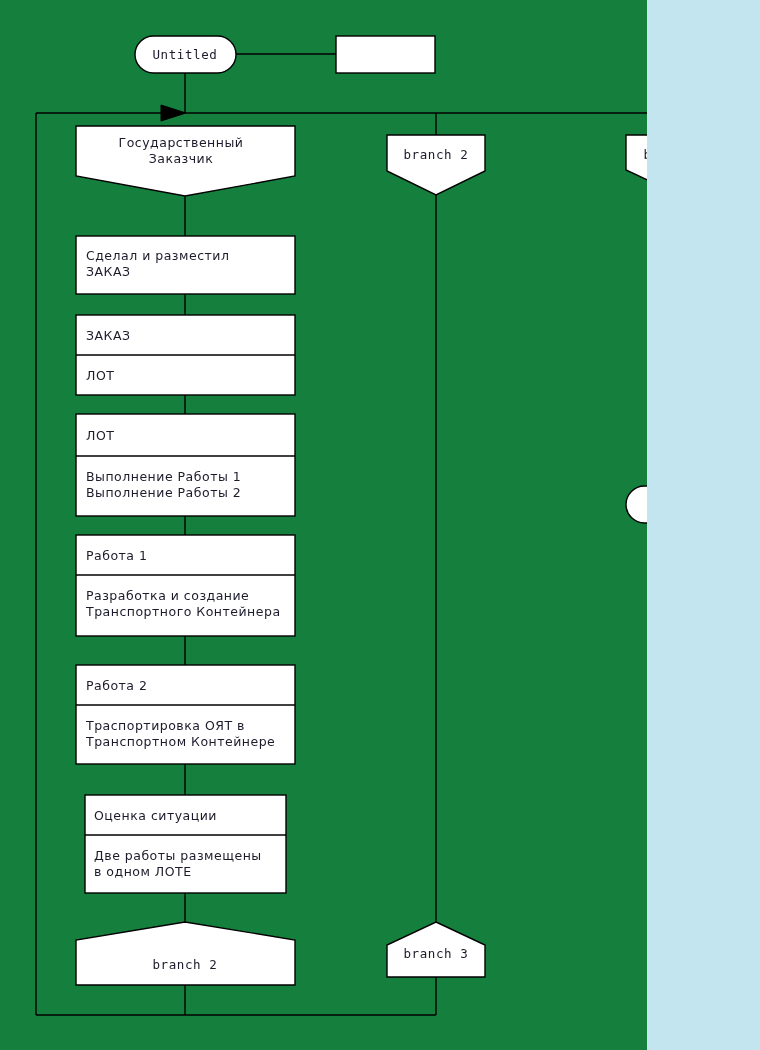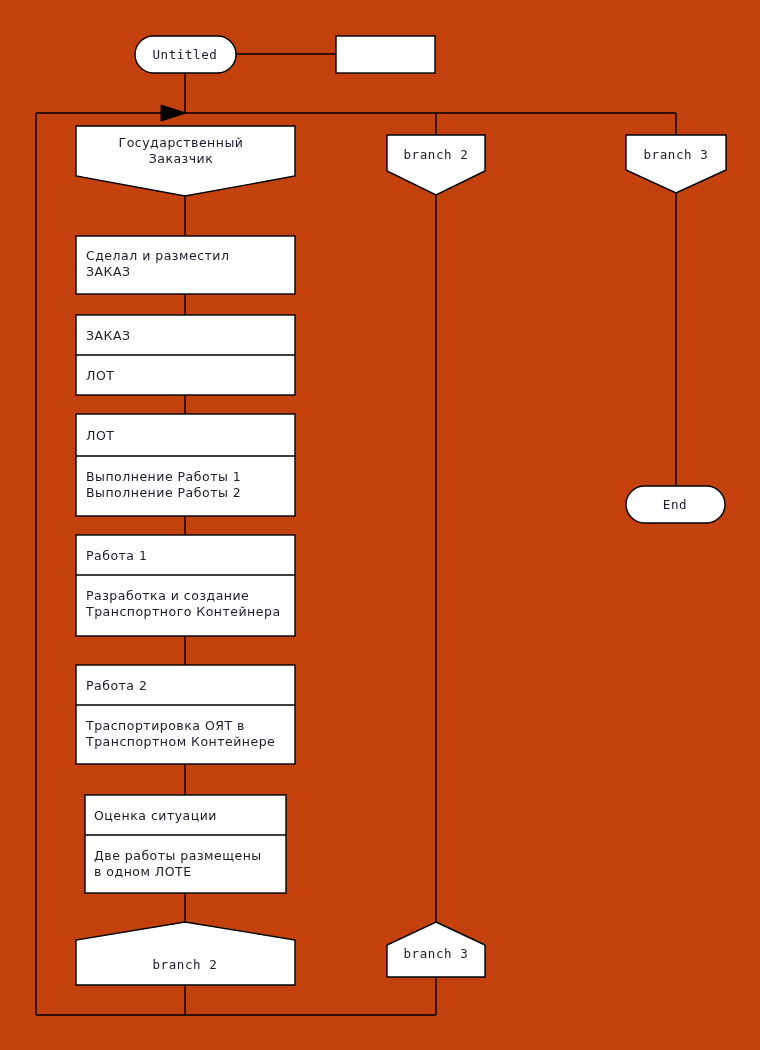--- a/index.html
+++ b/index.html
@@ -2,23 +2,23 @@
 <html><head>
 <meta charset="utf-8">
 <style>
   html, body {
     margin: 0;
     padding: 0;
     background: #c2e5f0;
   }
   #canvas {
     position: relative;
-    width: 760px;
+    width: 647px;
     height: 1050px;
-    background: #c2410c;
+    background: #15803d;
     overflow: hidden;
     font-family: "DejaVu Sans Mono", "Liberation Mono", monospace;
   }
   svg.diagram {
     position: absolute;
     top: 0; left: 0;
     width: 760px;
     height: 1050px;
   }
   .shape-fill { fill: #ffffff; stroke: #000000; stroke-width: 1.4; }

